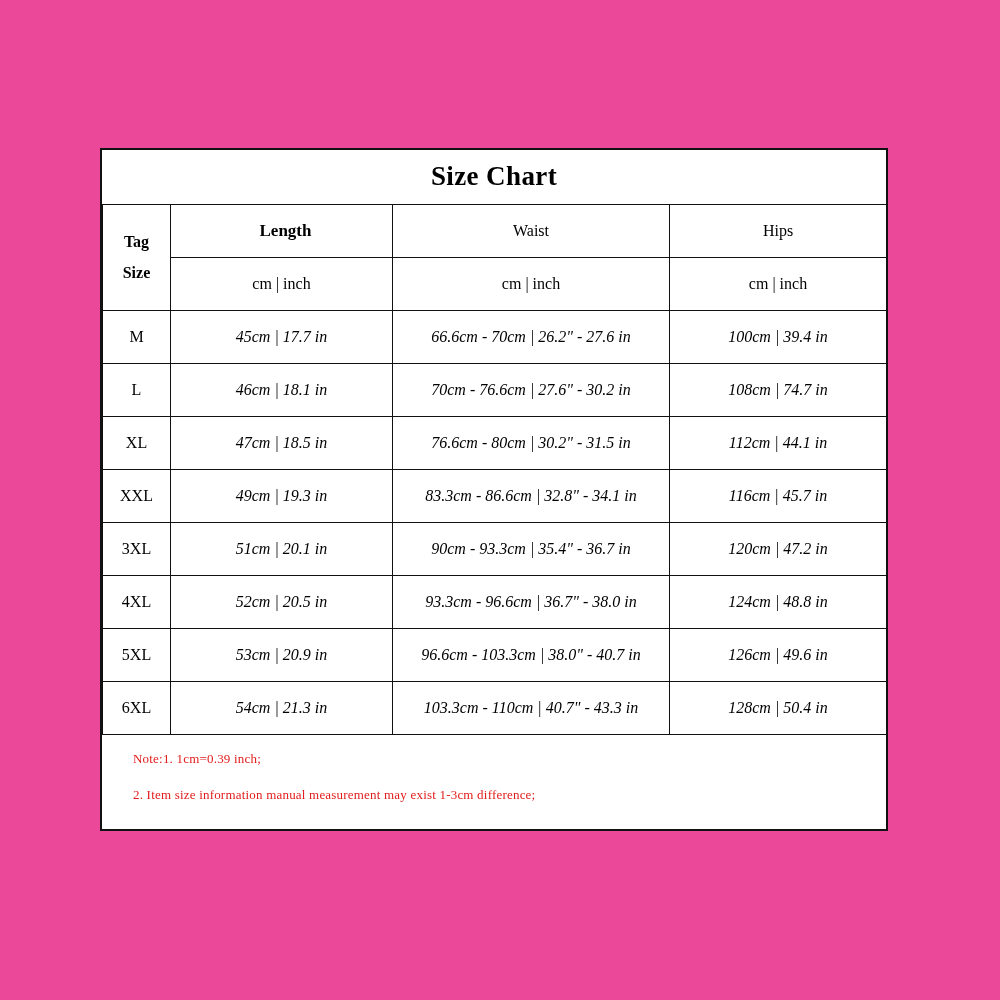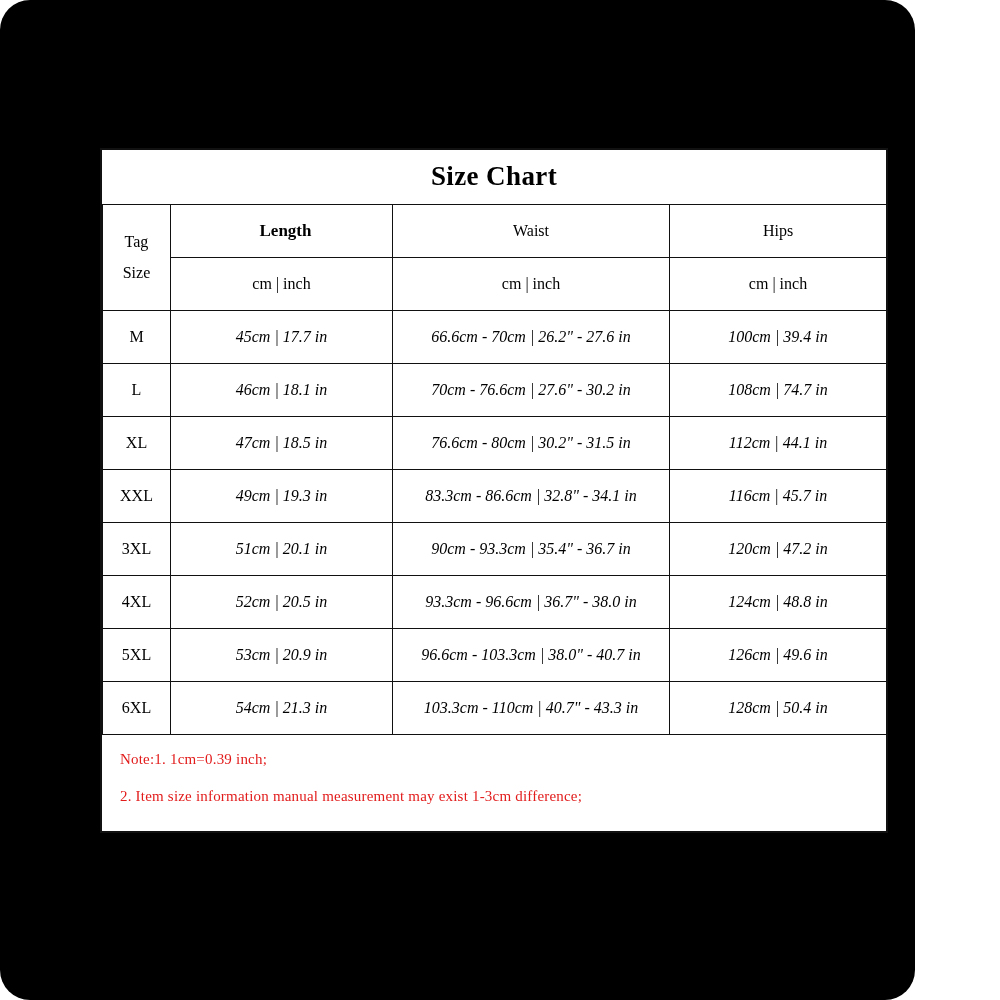--- a/index.html
+++ b/index.html
@@ -8,24 +8,23 @@
     width: 1000px;
     height: 1000px;
     background: #ffffff;
   }
   body {
     font-family: "Liberation Serif", serif;
     color: #000000;
   }
   .page {
     position: relative;
-    width: 915px;
+    width: 1000px;
     height: 1000px;
-    background: #000000;
-    border-radius: 30px;
+    background: #ec4899;
   }
   .chart-wrap {
     position: absolute;
     left: 100px;
     top: 148px;
     width: 788px;
     border: 2px solid #111111;
     background: #ffffff;
     box-sizing: border-box;
   }
@@ -59,21 +58,21 @@
     font-size: 22px;
     font-weight: normal;
   }
   .hdr-main.small {
     font-size: 17px;
     font-weight: bold;
     padding-left: 8px;
   }
   .tag-cell {
     font-size: 16px;
-    font-weight: normal;
+    font-weight: bold;
     line-height: 1.9;
     height: 106px;
   }
   .unit-cell {
     font-size: 15px;
     font-weight: normal;
     height: 54px;
   }
   .row-label {
     font-size: 17px;
@@ -81,22 +80,22 @@
   .row-val {
     font-size: 16px;
     font-style: italic;
   }
   .notes {
     border-top: 0;
     padding: 16px 0 22px 14px;
   }
   .note-line {
     color: #e21b1b;
-    font-size: 15px;
-    margin: 0 0 20px 4px;
+    font-size: 13px;
+    margin: 0 0 20px 17px;
     letter-spacing: 0.2px;
     font-family: Liberation Serif, serif;
   }
   .note-line:last-child { margin-bottom: 4px; }
 </style>
 </head>
 <body>
 
 <div class="page">
   <div class="chart-wrap">

